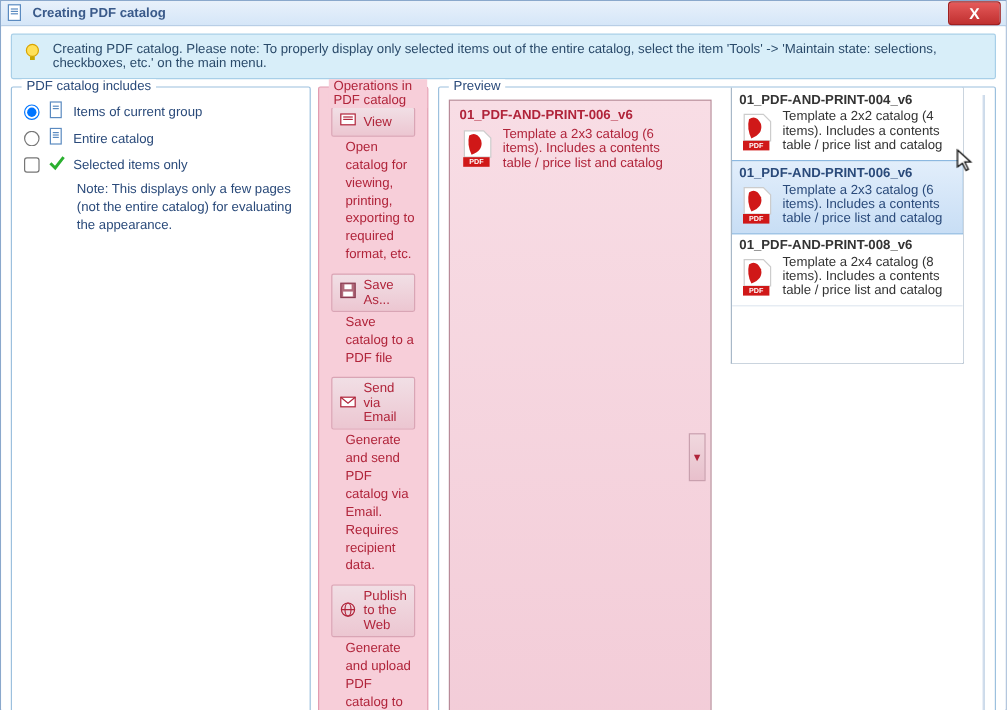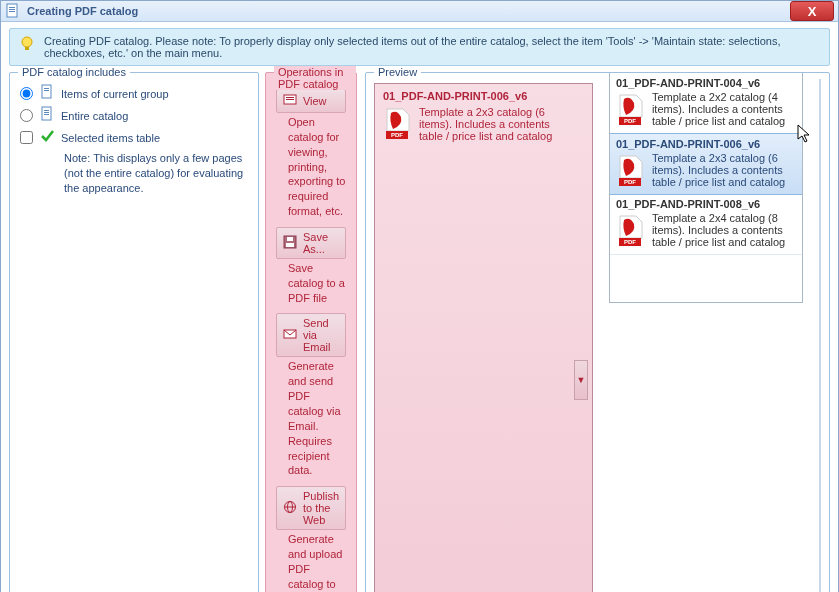--- a/index.html
+++ b/index.html
@@ -105,21 +105,21 @@
                   <rect x="5" y="6" width="5" height="1" fill="#5a8ac0"></rect>
                   <rect x="5" y="8" width="5" height="1" fill="#5a8ac0"></rect>
                 </svg></span>
             <span>Entire catalog</span>
           </label>
           <label class="check-row">
             <input type="checkbox" style="">
             <span class="doc-icon"><svg viewBox="0 0 16 16">
                   <path d="M3 8 L7 12 L14 3" stroke="#2bb030" stroke-width="2.5" fill="none"></path>
                 </svg></span>
-            <span>Selected items table</span>
+            <span>Selected items only</span>
           </label>
           <div class="note">Note: This displays only a few pages (not the entire catalog) for evaluating the appearance.</div>
         </div>
 
         <div class="ops">
           <div class="ops-label">Operations in PDF catalog</div>
 
           <div class="op-btn">
             <span><svg width="14" height="14" viewBox="0 0 14 14">
                   <rect x="1" y="2" width="12" height="9" fill="#fff" stroke="#b0243a"></rect>

